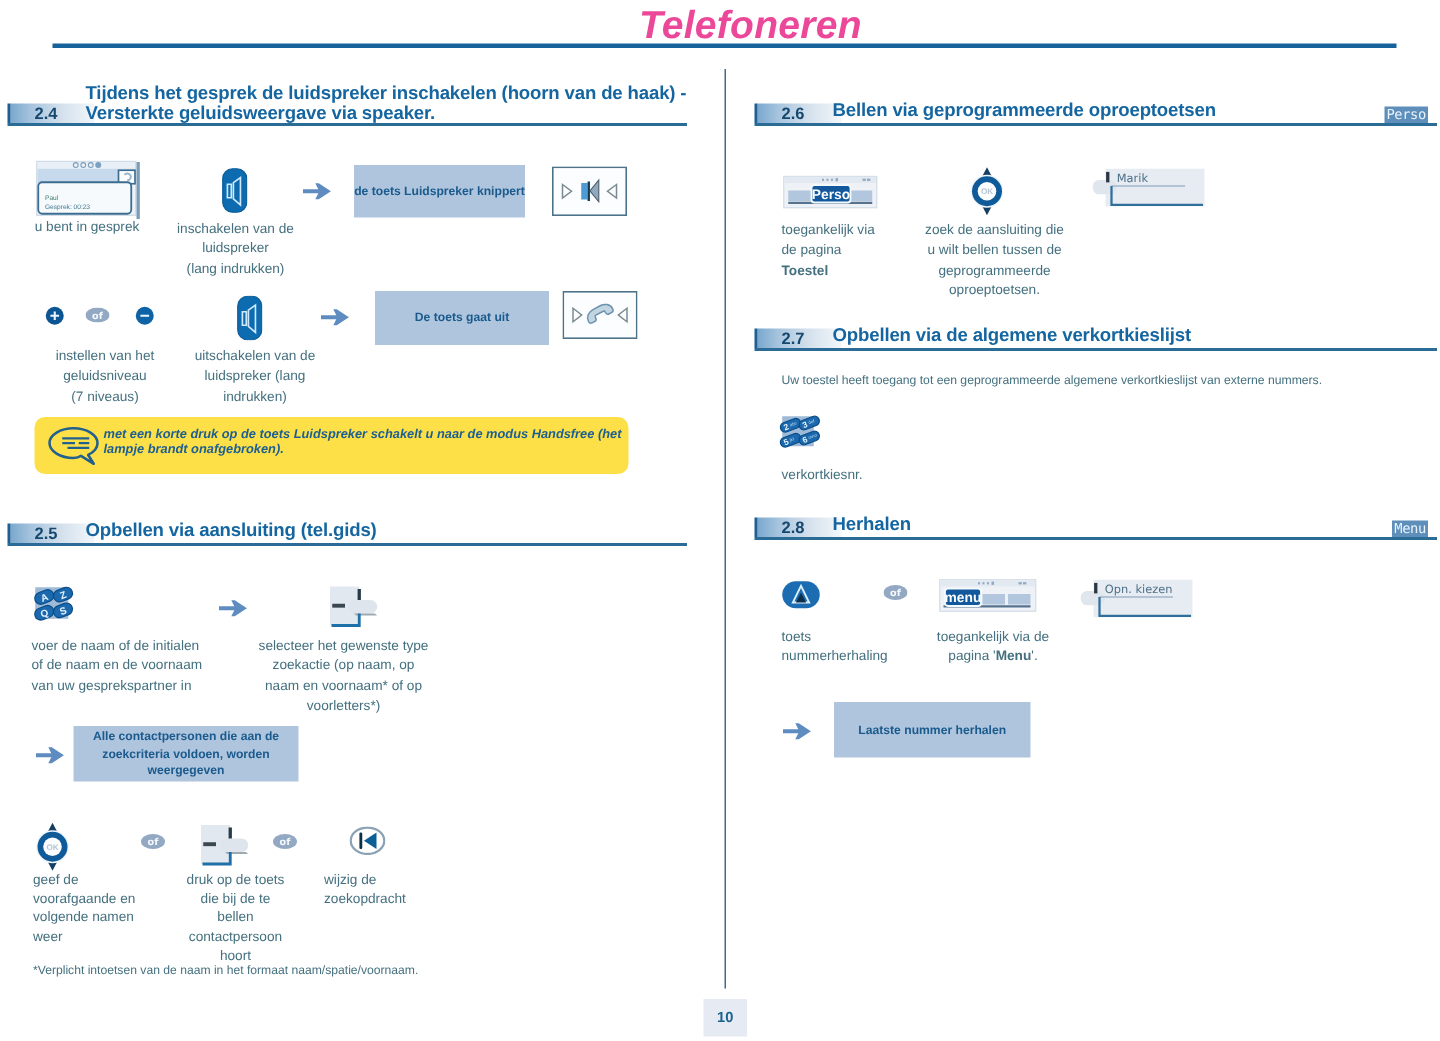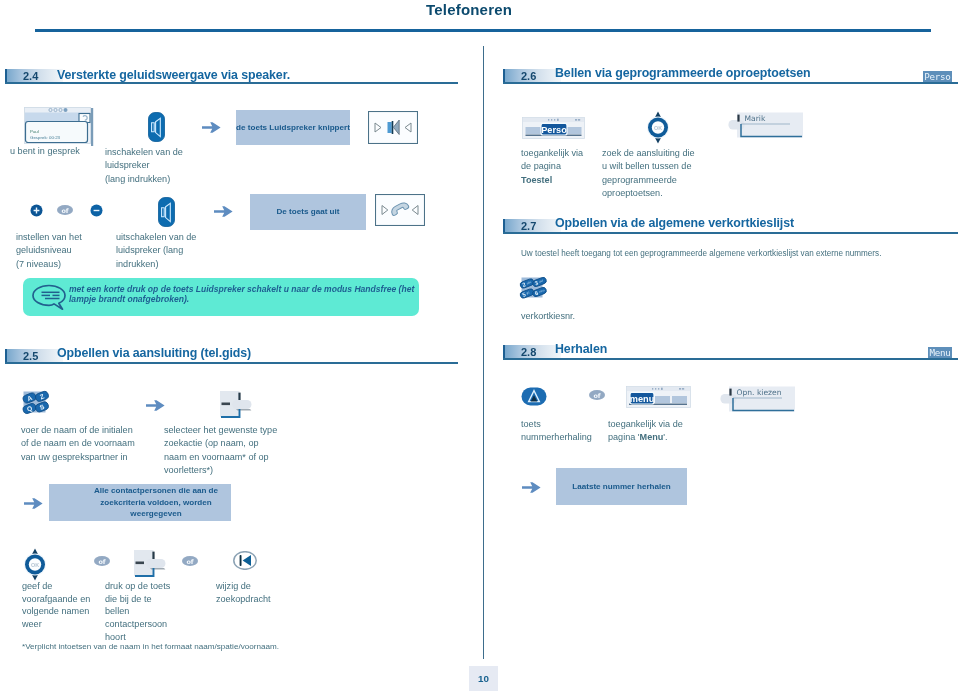--- a/index.html
+++ b/index.html
@@ -1,43 +1,43 @@
 <!DOCTYPE html>
 <html><head>
 <meta charset="utf-8">
 <title>Telefoneren</title>
 <style>
   html,body{margin:0;padding:0;}
   body{width:960px;height:694px;background:#ffffff;font-family:"Liberation Sans",sans-serif;color:#2a6f9e;position:relative;overflow:hidden;}
   .page{position:absolute;left:0;top:0;width:960px;height:694px;}
 
   
-  .doc-title{position:absolute;left:426px;top:1px;font-size:15px;font-weight:bold;color:#0c4a6e;letter-spacing:.2px;}
+  .doc-title{position:absolute;left:426px;top:1px;font-size:26px;font-weight:bold;font-style:italic;color:#ec4899;letter-spacing:.2px;}
   .top-rule{position:absolute;left:35px;top:29px;width:896px;height:3px;background:#16639c;}
 
   
   .sec{position:absolute;}
   .sec .band{position:absolute;left:0;top:13px;width:56px;height:13px;
       background:linear-gradient(to right,#79a8cd 0%,#a7c4de 25%,#d3e0ec 60%,#f3f7fa 100%);
       border-left:2px solid #1d5f92;}
   .sec .num{position:absolute;left:18px;top:14px;font-size:11px;font-weight:bold;color:#15486e;}
   .sec .htext{position:absolute;left:52px;top:0px;font-size:12.4px;font-weight:bold;color:#1566a0;line-height:13px;letter-spacing:-0.1px;}
   .sec .rule{position:absolute;left:0;top:26px;height:1.5px;background:#2a6c96;}
   .sec .badge{position:absolute;top:15px;font-size:9.2px;color:#e9f3fb;background:#5e8fba;padding:0 1.5px;line-height:11px;height:11px;font-family:"DejaVu Sans Mono",monospace;letter-spacing:-0.3px;}
 
   
-  .cap{position:absolute;font-size:9.1px;line-height:13.4px;color:#44707f;}
+  .cap{position:absolute;font-size:9.1px;line-height:13.4px;color:#44707f;text-align:center;}
   .capl{position:absolute;font-size:9.1px;line-height:13.4px;color:#44707f;text-align:left;}
   .body-p{position:absolute;font-size:8.15px;line-height:11px;color:#44707f;}
 
   
   .ibox{position:absolute;background:#afc5de;color:#1a5a8c;font-size:8.1px;font-weight:bold;display:flex;align-items:center;justify-content:center;text-align:center;line-height:11.5px;}
 
   
-  .note{position:absolute;background:#5eead4;border-radius:7px;}
+  .note{position:absolute;background:#fde047;border-radius:7px;}
   .note .txt{position:absolute;font-size:8.55px;font-style:italic;font-weight:bold;color:#1e5f92;line-height:10px;}
 
   
   .arrow{position:absolute;}
 
   
   .pnum-line{position:absolute;left:482.5px;top:46px;width:1.2px;height:613px;background:#3d6d8c;}
   .pnum{position:absolute;left:469px;top:666px;width:29px;height:25px;background:#e6eaf3;display:flex;align-items:center;justify-content:center;font-size:9.8px;font-weight:bold;color:#18628f;font-family:"Liberation Sans",sans-serif;}
 
   svg{display:block;}
@@ -47,21 +47,21 @@
 
 <div class="page">
 
   <div class="doc-title">Telefoneren</div>
   <div class="top-rule"></div>
 
   <div class="sec" style="left:5px;top:56px;width:453px;">
     <div class="band"></div>
     <div class="num">2.4</div>
     <div class="htext" style="width:440px;white-space:nowrap;">
-      <br>
+      <span>Tijdens het gesprek de luidspreker inschakelen (hoorn van de haak) -</span><br>
       <span>Versterkte geluidsweergave via speaker.</span>
     </div>
     <div class="rule" style="width:453px;"></div>
   </div>
 
   <div class="sec" style="left:5px;top:336px;width:453px;">
     <div class="band"></div>
     <div class="num">2.5</div>
     <div class="htext" style="top:11px;">
       <span>Opbellen via aansluiting (tel.gids)</span>
@@ -283,21 +283,21 @@
     <span>zoekactie (op naam, op</span><br>
     <span>naam en voornaam* of op</span><br>
     <span>voorletters*)</span>
   </div>
 
   <div class="arrow" style="left:24px;top:497px;">
     <svg width="19" height="13" viewBox="0 0 19 13">
       <path d="M0 5.2 H10.2 L8.2 1.2 L10.5 1.2 L18.6 6.5 L10.5 11.8 L8.2 11.8 L10.2 7.8 H0 Z" fill="#5e8cc0"></path>
     </svg>
   </div>
-  <div class="ibox" style="left:49px;top:484px;width:150px;height:37px;padding-left:32px;">
+  <div class="ibox" style="left:49px;top:484px;width:150px;height:37px;">
     <div>
       <span>Alle contactpersonen die aan de</span><br>
       <span>zoekcriteria voldoen, worden</span><br>
       <span>weergegeven</span>
     </div>
   </div>
 
   <div style="position:absolute;left:24px;top:548px;width:22px;height:33px;">
     <svg width="22" height="33" viewBox="0 0 22 33">
       <path d="M11 0.5 L14.4 7 H7.6 z" fill="#123f63"></path>

